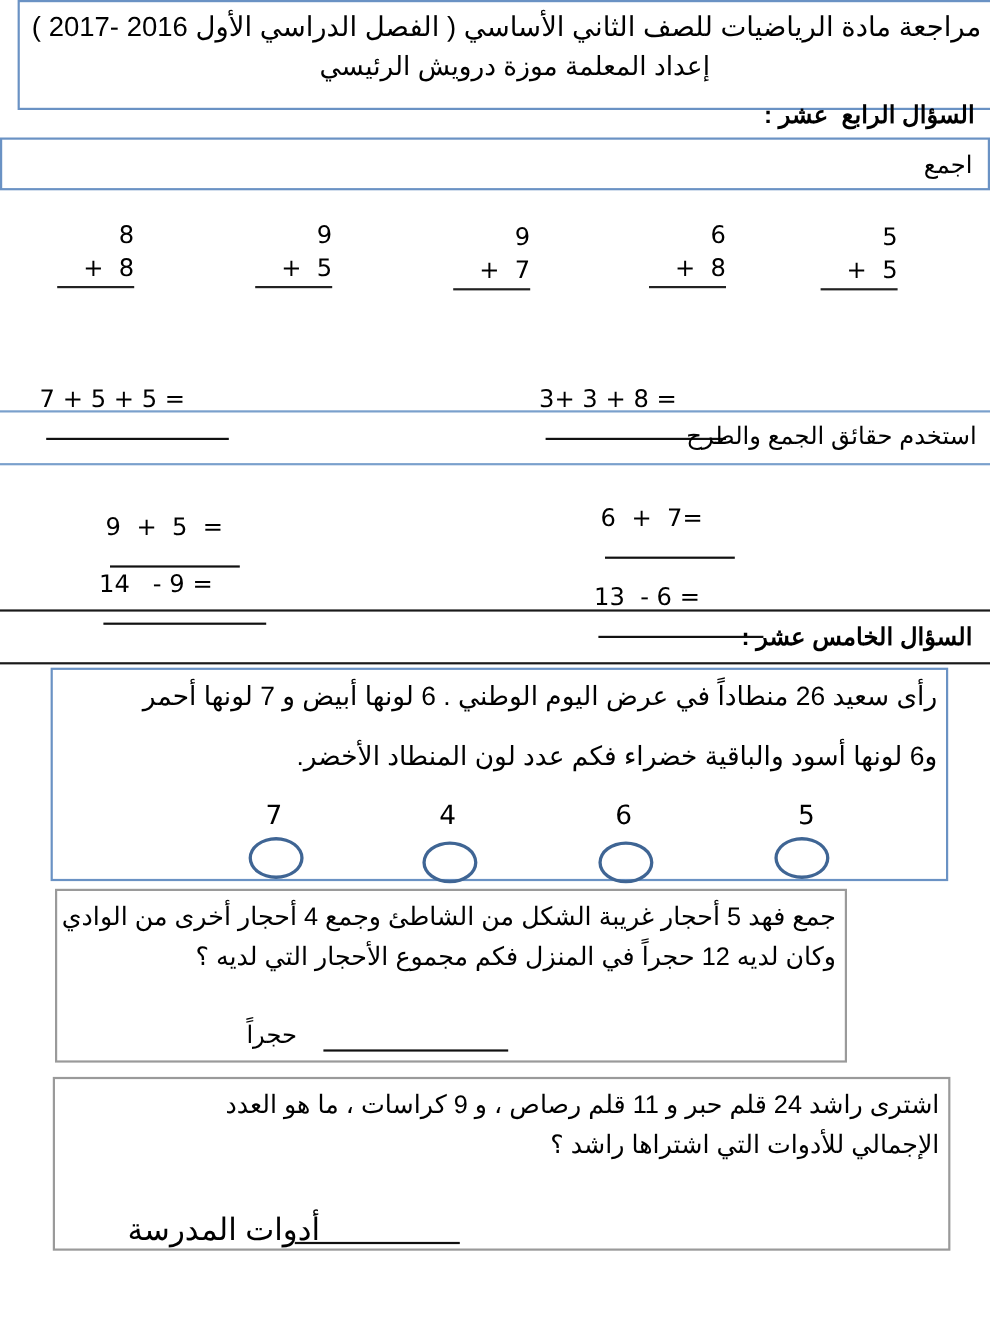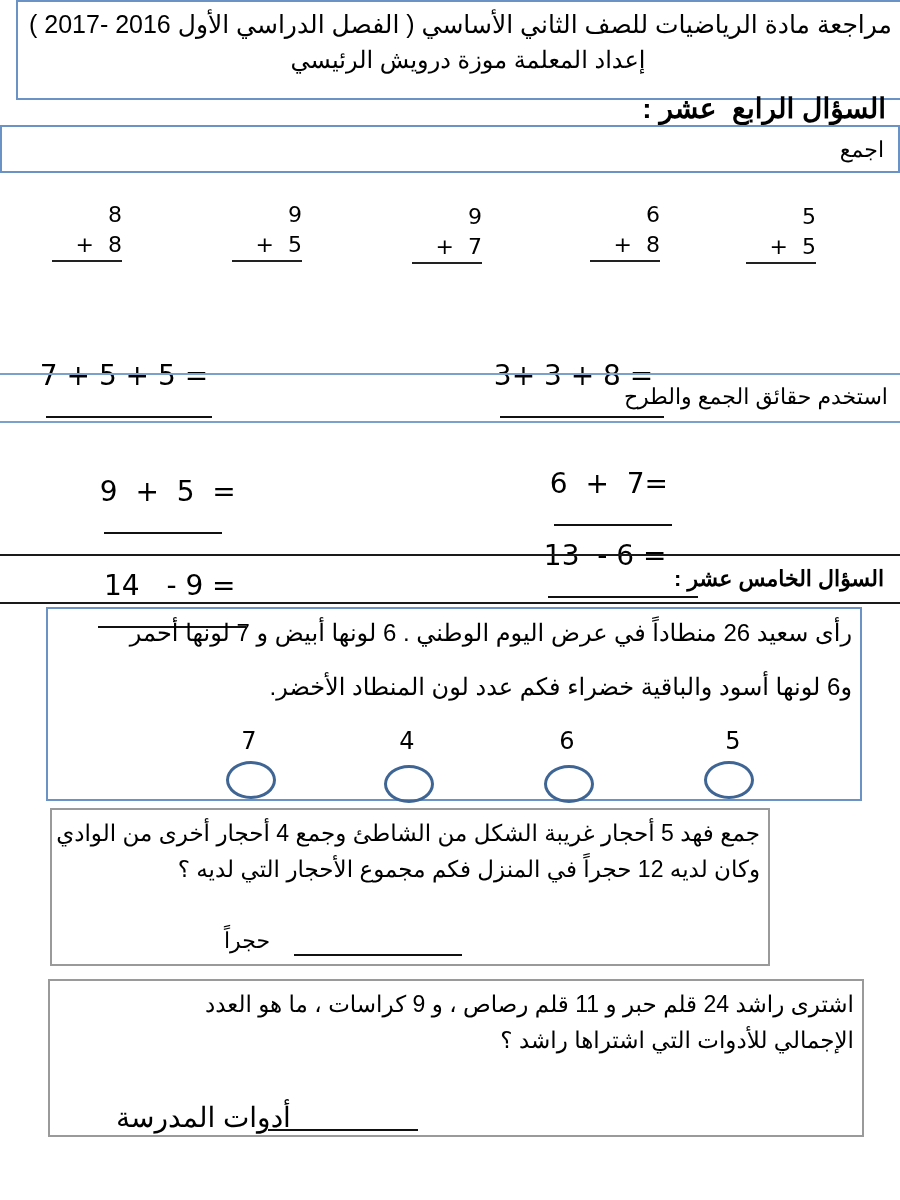--- a/index.html
+++ b/index.html
@@ -7,35 +7,35 @@
            font-family: "Liberation Sans", sans-serif; color: #000; }
     .abs { position: absolute; }
     .rtl { direction: rtl; }
     .blue-box { border: 2px solid #6a92c4; box-sizing: border-box; }
     .blue-line { height: 2px; background: #7aa0cc; }
     .black-box { border-top: 2px solid #1a1a1a; border-bottom: 2px solid #1a1a1a; box-sizing: border-box; }
     .gray-box { border: 2px solid #9a9a9a; box-sizing: border-box; }
     .vert { position: absolute; text-align: right; width: 70px; }
     .vert .top { font-family: "DejaVu Sans", sans-serif; font-size: 22px; height: 30px; line-height: 30px; }
     .vert .bot { font-family: "DejaVu Sans", sans-serif; font-size: 22px; height: 30px; line-height: 30px; border-bottom: 2px solid #222; white-space: pre; }
-    .eq { position: absolute; font-family: "DejaVu Sans", sans-serif; font-size: 28px; white-space: pre; }
+    .eq { position: absolute; font-family: "DejaVu Sans", sans-serif; font-size: 22px; white-space: pre; }
     .blank { display: inline-block; border-bottom: 2px solid #111; height: 22px; vertical-align: baseline; }
     .ar { font-family: "Liberation Sans", sans-serif; }
     .circle { position: absolute; width: 50px; height: 38px; border: 3px solid #3f6594; border-radius: 50%; box-sizing: border-box; }
     .choice-num { position: absolute; font-family: "DejaVu Sans", sans-serif; font-size: 24px; width: 50px; text-align: center; }
   </style>
 </head>
 <body>
 
 <div class="abs blue-box" style="left:16px; top:0; width:900px; height:100px;">
   <div class="abs rtl ar" style="right:22px; top:8px; font-size:25px; white-space:nowrap;">مراجعة مادة الرياضيات للصف الثاني الأساسي ( الفصل الدراسي الأول 2016 -2017 )</div>
   <div class="abs rtl ar" style="left:0; width:900px; top:44px; font-size:24px; text-align:center;">إعداد المعلمة موزة درويش الرئيسي</div>
 </div>
 
-<div class="abs rtl ar" style="right:14px; top:92px; font-size:28px; font-weight:bold; white-space:pre;">السؤال الرابع  عشر :</div>
+<div class="abs rtl ar" style="right:14px; top:92px; font-size:22px; font-weight:bold; white-space:pre;">السؤال الرابع  عشر :</div>
 
 <div class="abs blue-box" style="left:0; top:125px; width:900px; height:48px;">
   <div class="abs rtl ar" style="right:14px; top:10px; font-size:22px;">اجمع</div>
 </div>
 
 <div class="vert" style="left:52px; top:200px;">
   <div class="top">8</div>
   <div class="bot">+  8</div>
 </div>
 <div class="vert" style="left:232px; top:200px;">
@@ -69,21 +69,21 @@
 <div class="abs blue-line" style="left:0; top:421px; width:900px;"></div>
 
 <div class="eq" style="left:82px; top:442px;">
   <span>9  +  5  =</span>
   <span class="blank" style="width:118px; margin-left:4px;"></span>
 </div>
 <div class="eq" style="left:532px; top:434px;">
   <span>6  +  7=</span>
   <span class="blank" style="width:118px; margin-left:4px;"></span>
 </div>
-<div class="eq" style="left:76px; top:536px;text-align:center;">
+<div class="eq" style="left:76px; top:494px;">
   <span>14   - 9 =</span>
   <span class="blank" style="width:148px; margin-left:4px;"></span>
 </div>
 <div class="eq" style="left:526px; top:506px;">
   <span>13  - 6 =</span>
   <span class="blank" style="width:150px; margin-left:4px;"></span>
 </div>
 
 <div class="abs black-box" style="left:0; top:554px; width:900px; height:50px;">
   <div class="abs rtl ar" style="right:16px; top:10px; font-size:22px; font-weight:bold;">السؤال الخامس عشر :</div>

